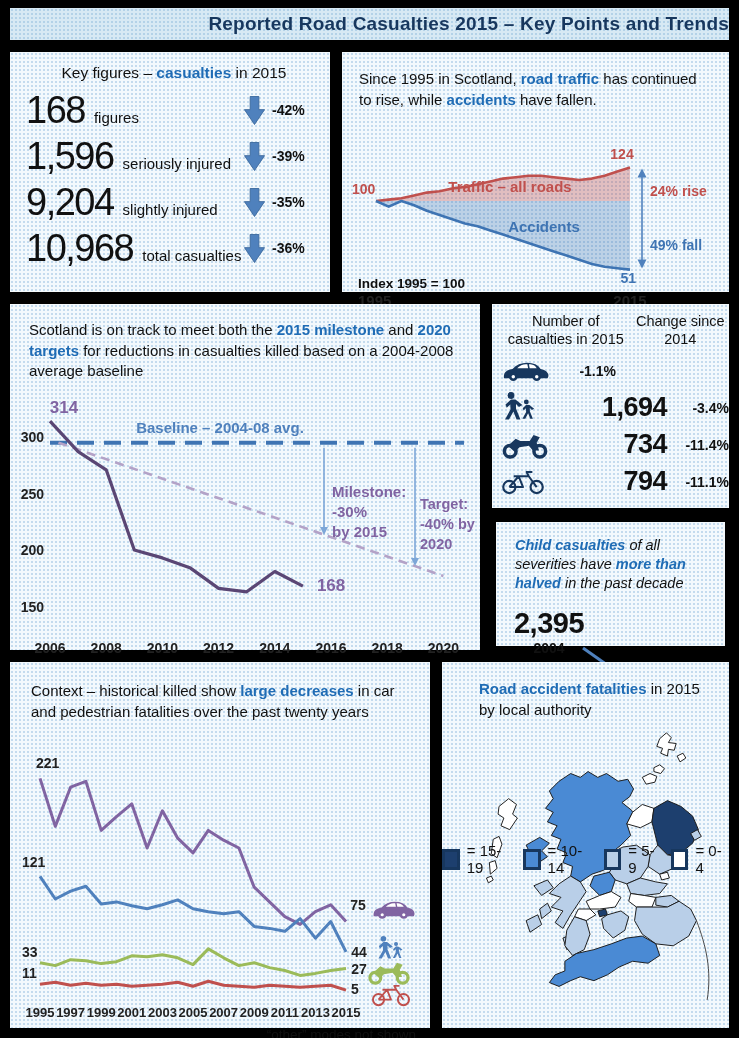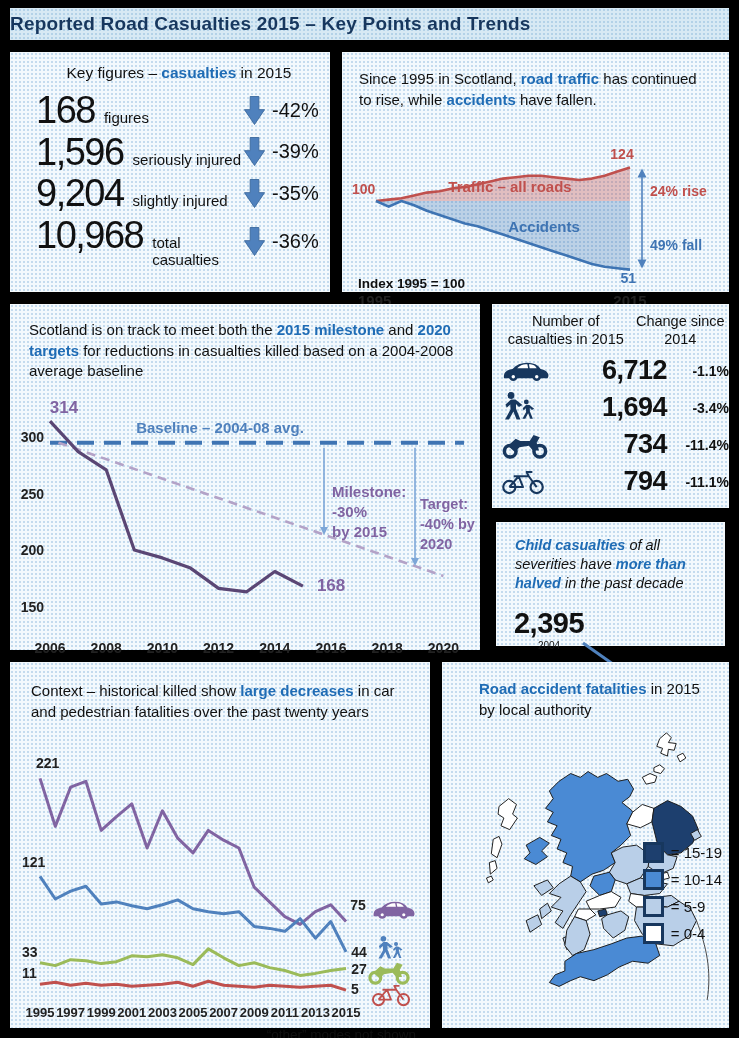--- a/index.html
+++ b/index.html
@@ -10,63 +10,63 @@
   .panel{
     position:absolute;box-sizing:border-box;
     background-color:#f3f9fd;
     background-image:radial-gradient(rgba(125,175,215,.40) 1px,transparent 1.15px);
     background-size:4px 4px;
   }
   
   #title-bar{
     left:10px;top:8px;width:719px;height:32px;
     background-color:#d7e9f4;
-    display:flex;align-items:center;justify-content:flex-start;
+    display:flex;align-items:center;justify-content:flex-end;
     font-size:19px;font-weight:bold;color:#17375e;letter-spacing:.2px;
   }
   
   .intro{font-size:15px;line-height:1.38;margin:9px;}
   .em{color:var(--accent);font-weight:bold;}
   
-  #p-keyfig{left:10px;top:52px;width:320px;height:240px;padding:8px 8px 6px 26px;}
+  #p-keyfig{left:10px;top:52px;width:320px;height:240px;padding:8px 8px 6px 16px;}
   .kf-head{text-align:center;font-size:15.5px;margin:4px 0 8px;}
   .kf-rows{display:flex;flex-direction:column;justify-content:space-between;height:178px;}
   .kf-row{display:flex;align-items:baseline;}
   .kf-num{font-size:38px;line-height:40px;letter-spacing:-1.5px;font-weight:400;}
   .kf-label{font-size:15px;margin-left:9px;}
   .kf-right{margin-left:auto;display:flex;align-items:center;gap:7px;align-self:center;}
   .kf-right svg{display:block;}
-  .kf-pct{font-size:20px;font-weight:normal;width:50px;}
+  .kf-pct{font-size:14px;font-weight:bold;width:50px;}
   
   #p-traffic{left:342px;top:52px;width:387px;height:240px;padding:8px 8px 0 8px;}
   
   #p-milestone{left:10px;top:304px;width:470px;height:346px;padding:7px 4px 0 10px;}
   
   #p-modes{left:492px;top:304px;width:237px;height:204px;padding:8px 0 2px 8px;}
   .modes-head{display:flex;font-size:14.5px;line-height:1.25;text-align:center;margin-bottom:4px;}
   .modes-head .h1{flex:1.35;}
   .modes-head .h2{flex:1;}
   .mode-row{display:flex;align-items:center;height:37px;}
   .mode-icon{width:54px;color:#17375e;display:flex;align-items:center;}
   .mode-val{flex:1;text-align:right;font-size:27px;font-weight:bold;letter-spacing:-.5px;}
   .mode-chg{width:62px;text-align:right;font-size:14px;font-weight:bold;}
   
   #p-child{left:492px;top:518px;width:237px;height:132px;border:4px solid #000;padding:5px 10px 0 10px;}
   #p-child .intro{font-size:14.5px;line-height:1.32;font-style:italic;}
   .child-vals{display:flex;margin-top:14px;flex-direction:column;}
   .child-col{width:86px;text-align:center;}
   .child-big{font-size:29px;font-weight:bold;letter-spacing:-.5px;}
-  .child-year{font-size:10px;font-weight:normal;}
+  .child-year{font-size:14px;font-weight:bold;}
   .child-arrow{flex:1;display:flex;align-items:flex-start;justify-content:center;}
   
   #p-context{left:10px;top:662px;width:420px;height:366px;padding:10px 8px 0 12px;}
   .footnote{text-align:right;font-size:13.5px;margin:-4px 6px 0 0;}
   
   #p-map{left:442px;top:662px;width:287px;height:366px;padding:8px 6px 0 28px;}
-  .legend{position:absolute;right:7px;top:180px;display:flex;flex-direction:column;gap:6px;}
+  .legend{position:absolute;right:7px;top:180px;display:flex;flex-direction:row;gap:16px;}
   .lg-row{display:flex;align-items:center;gap:7px;font-size:15px;}
   .swatch{width:21px;height:21px;border:3.5px solid #17375e;box-sizing:border-box;background:#fff;}
   
   .c0{fill:#ffffff}.c1{fill:var(--map-light)}.c2{fill:var(--map-mid)}.c3{fill:var(--map-dark)}
   svg text{font-family:"Liberation Sans",sans-serif;}
   #icon-defs{position:absolute;width:0;height:0;overflow:hidden;}
 </style>
 </head>
 <body>
 
@@ -221,21 +221,20 @@
   <div class="modes-head">
     <div class="h1">Number of casualties in 2015</div>
     <div class="h2">Change since 2014</div>
   </div>
   <div class="mode-row">
     <span class="mode-icon">
         <svg width="50" height="25">
           <use href="#icon-car" xlink:href="#icon-car"></use>
         </svg>
       </span>
-    <span class="mode-val">6,712</span>
     <span class="mode-chg">-1.1%</span>
   </div>
   <div class="mode-row">
     <span class="mode-icon">
         <svg width="38" height="34">
           <use href="#icon-ped" xlink:href="#icon-ped"></use>
         </svg>
       </span>
     <span class="mode-val">1,694</span>
     <span class="mode-chg">-3.4%</span>

